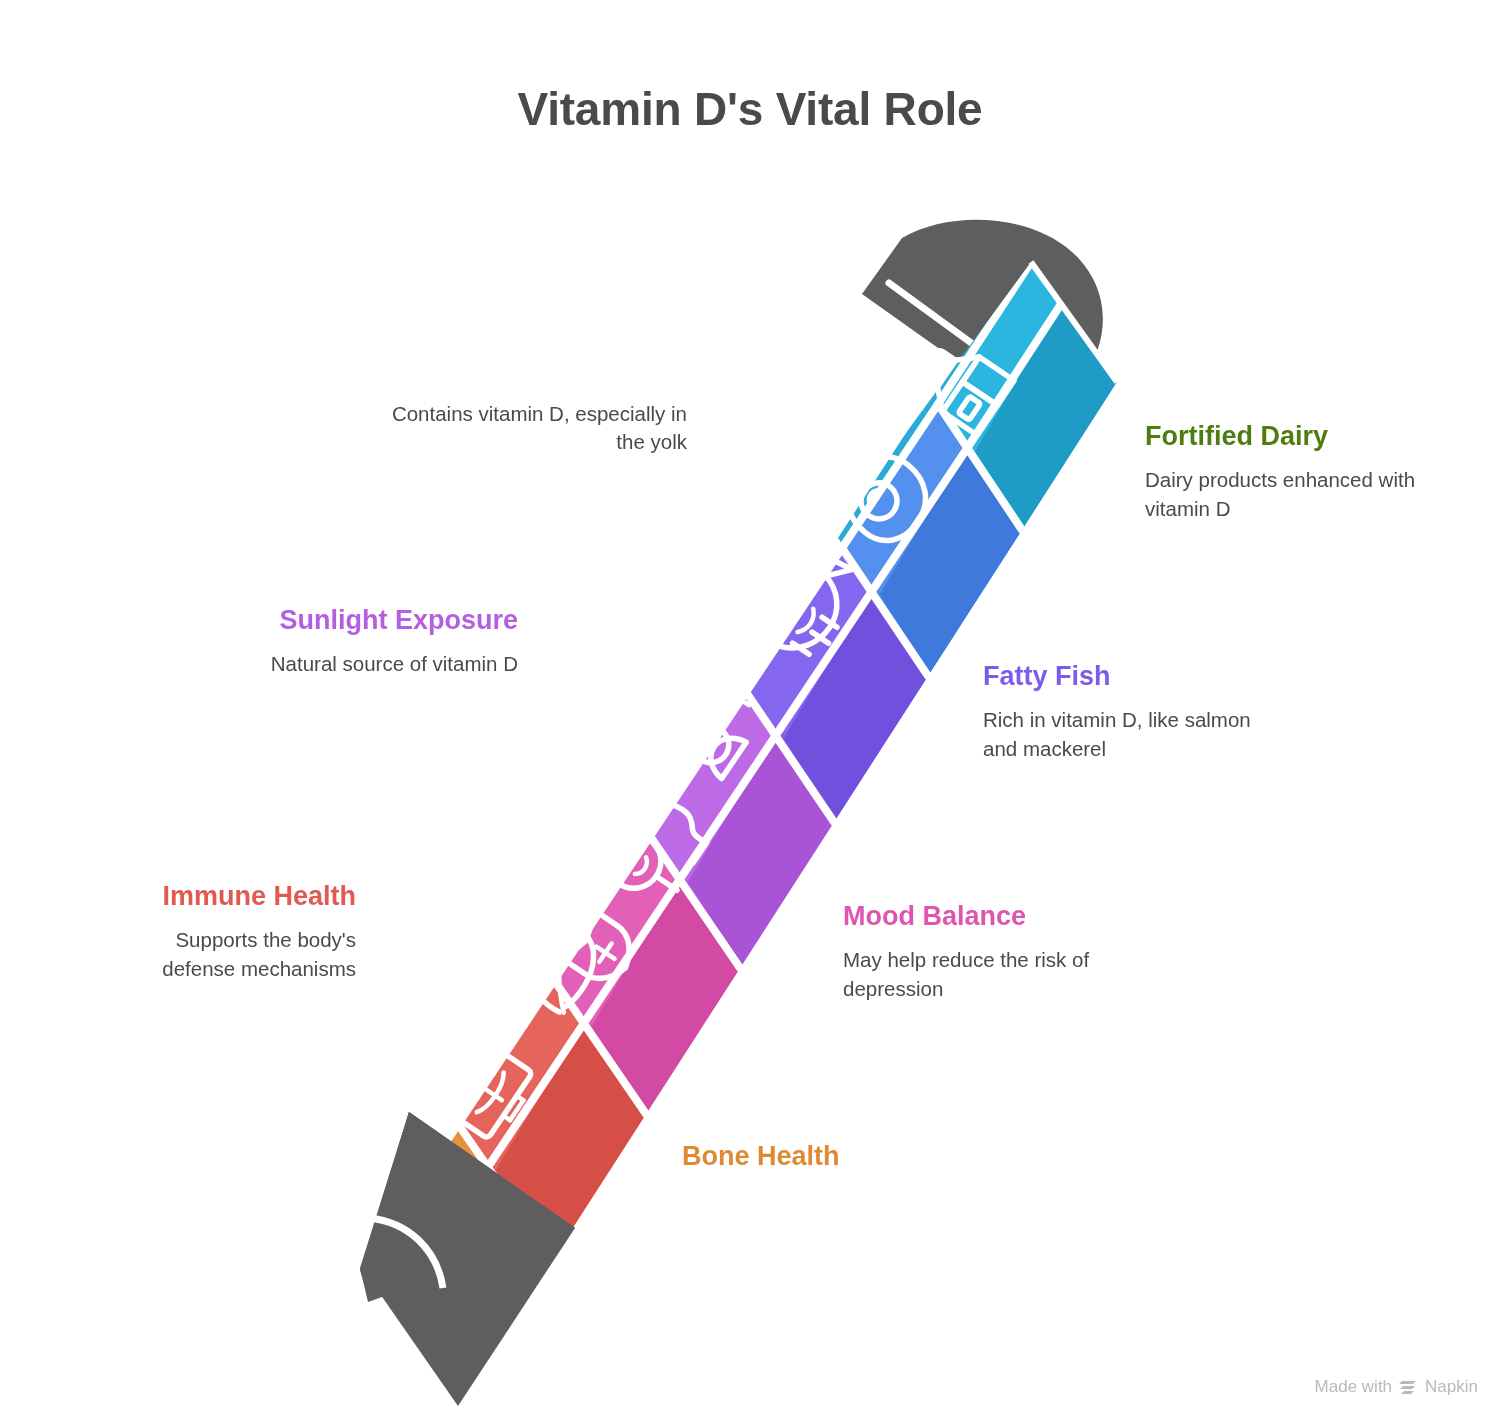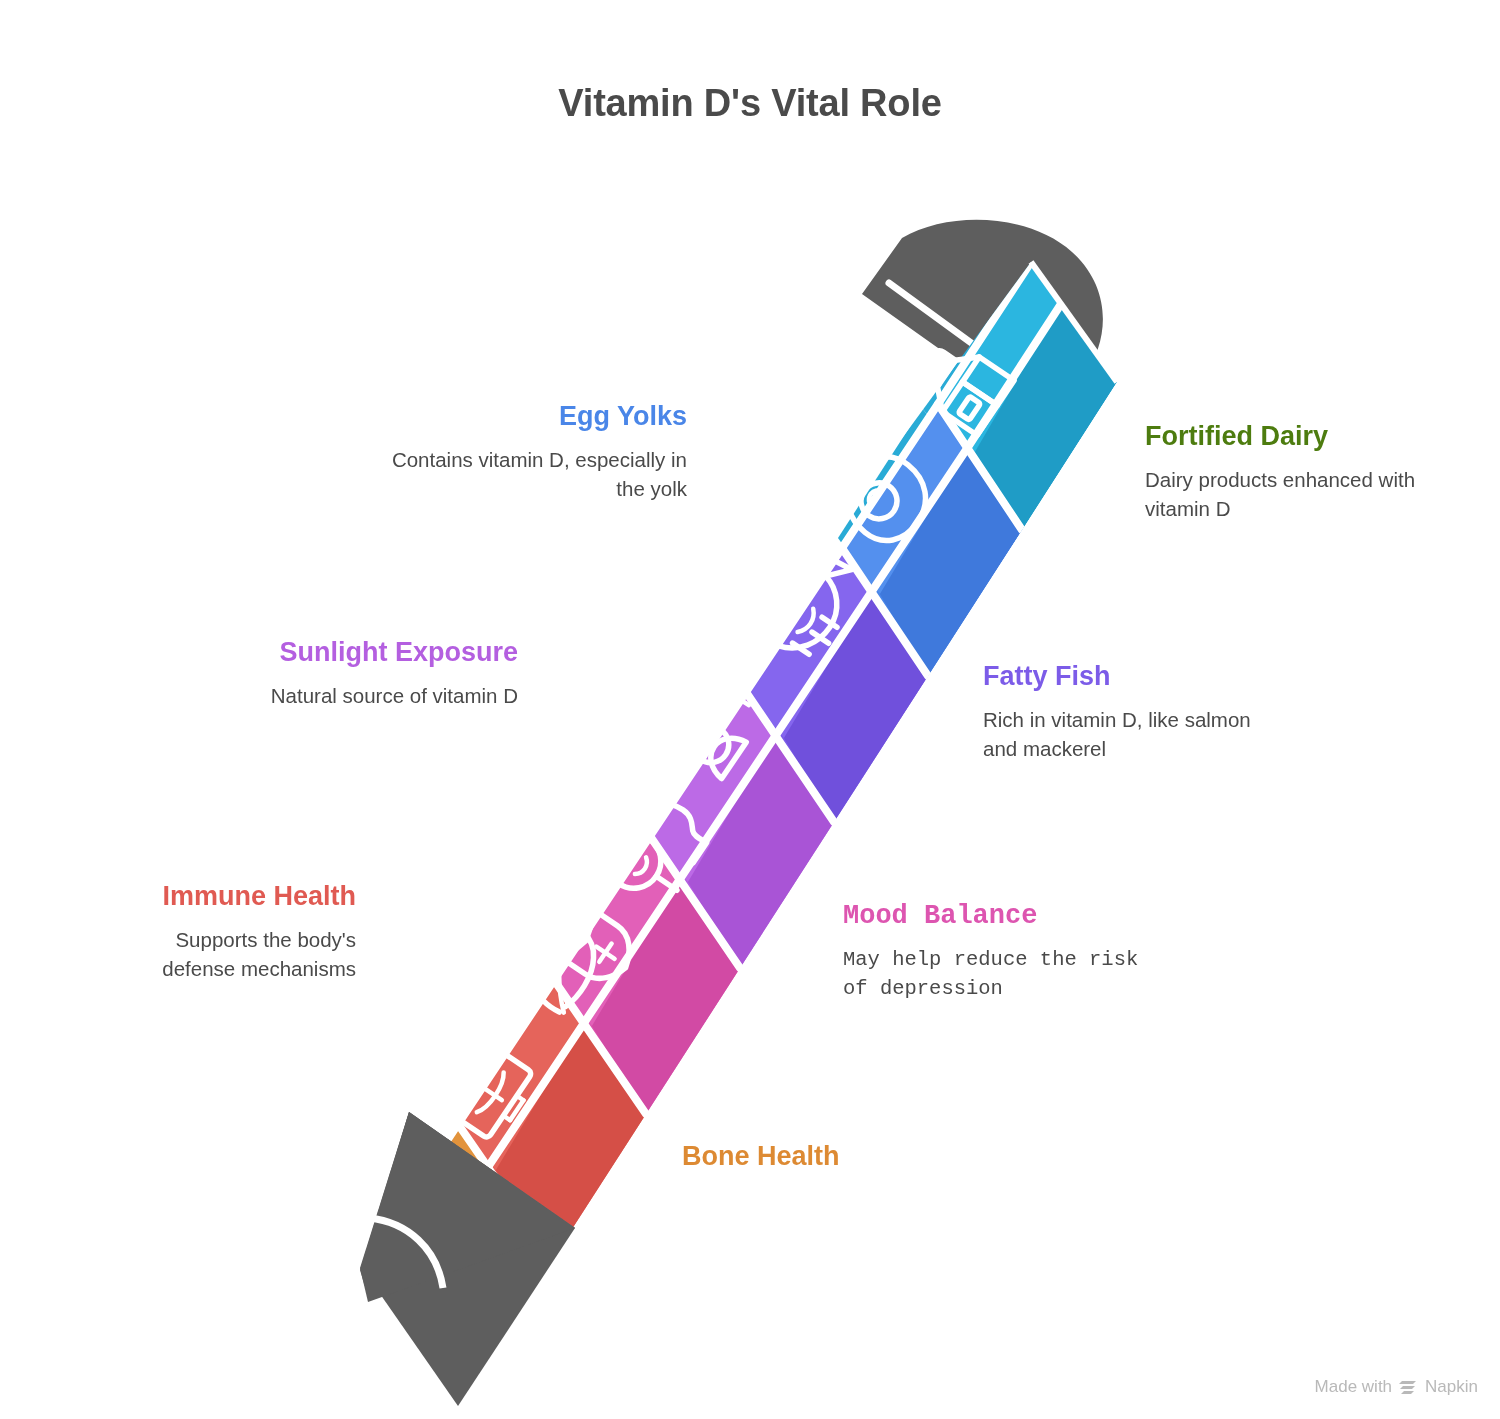--- a/index.html
+++ b/index.html
@@ -13,21 +13,21 @@
     position: relative;
     font-family: "Liberation Sans", sans-serif;
     overflow: hidden;
   }
   #page-title {
     position: absolute;
     top: 82px;
     left: 0;
     width: 1500px;
     text-align: center;
-    font-size: 38px;
+    font-size: 46px;
     font-weight: bold;
     color: #4a4a4a;
     letter-spacing: -0.2px;
   }
   #pencil-figure {
     position: absolute;
     top: 0;
     left: 0;
     width: 1500px;
     height: 1419px;
@@ -50,24 +50,24 @@
   }
   .callout.left {
     text-align: right;
   }
   .callout.right {
     text-align: left;
   }
   
   #callout-fortified-dairy { left: 1145px; top: 420px; width: 300px; }
   #callout-fatty-fish      { left: 983px;  top: 660px; width: 300px; }
-  #callout-mood-balance    { left: 843px;  top: 900px; width: 320px; font-family: Liberation Mono, monospace; }
+  #callout-mood-balance    { left: 843px;  top: 900px; width: 320px; }
   #callout-bone-health     { left: 682px;  top: 1140px; width: 300px; }
   #callout-egg-yolks       { left: 365px;  top: 400px; width: 322px; }
-  #callout-sunlight-exposure { left: 196px; top: 636px; width: 322px; }
+  #callout-sunlight-exposure { left: 196px; top: 604px; width: 322px; }
   #callout-immune-health   { left: 98px;   top: 880px; width: 258px; }
 
   #watermark {
     position: absolute;
     right: 22px;
     bottom: 22px;
     display: flex;
     align-items: center;
     gap: 7px;
     color: #b9b9b9;
@@ -284,21 +284,20 @@
 <div class="callout right" id="callout-mood-balance">
   <div class="c-title" style="color:#dd55b0">Mood Balance</div>
   <div class="c-desc">May help reduce the risk of depression</div>
 </div>
 
 <div class="callout right" id="callout-bone-health">
   <div class="c-title" style="color:#dd8a33">Bone Health</div>
 </div>
 
 <div class="callout left" id="callout-egg-yolks">
-  <div class="c-title" style="color:#4a86e8">Egg Yolks</div>
   <div class="c-desc">Contains vitamin D, especially in the yolk</div>
 </div>
 
 <div class="callout left" id="callout-sunlight-exposure">
   <div class="c-title" style="color:#b45fe0">Sunlight Exposure</div>
   <div class="c-desc">Natural source of vitamin D</div>
 </div>
 
 <div class="callout left" id="callout-immune-health">
   <div class="c-title" style="color:#e05a52">Immune Health</div>

